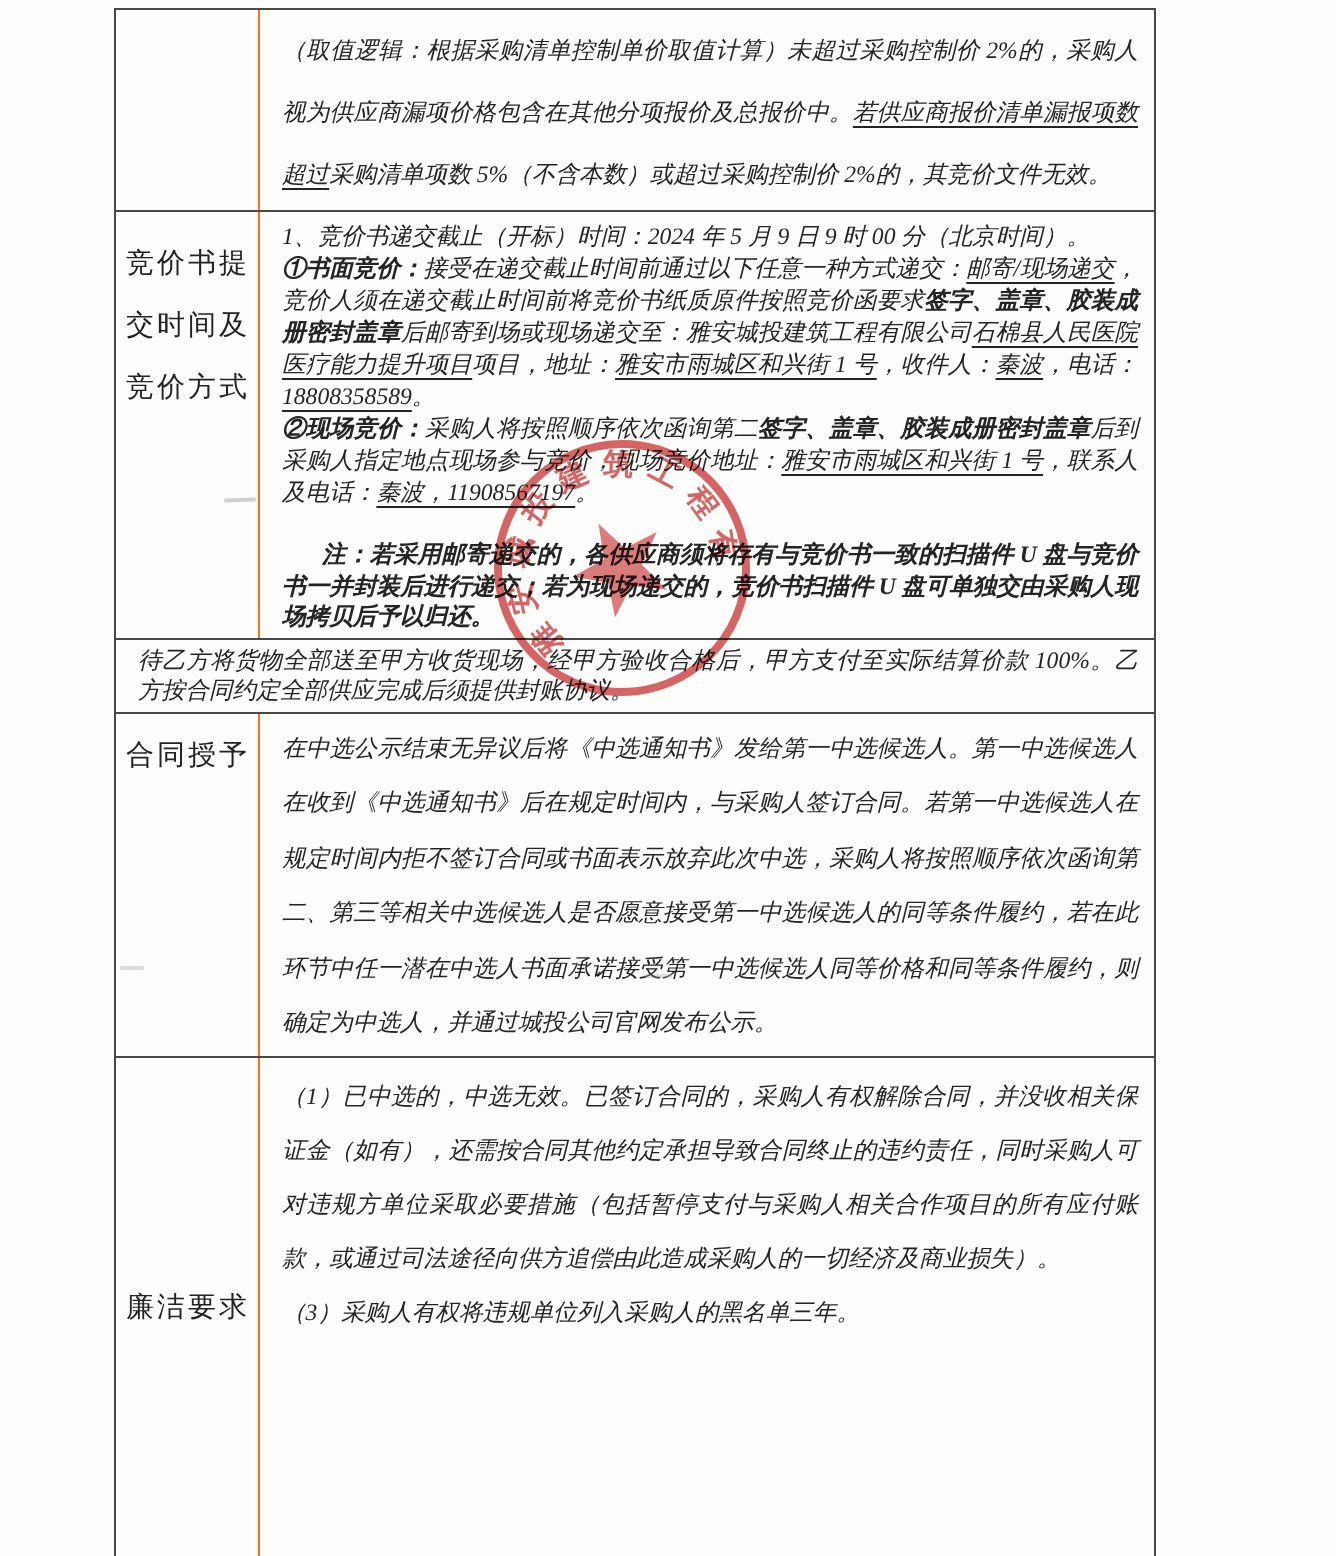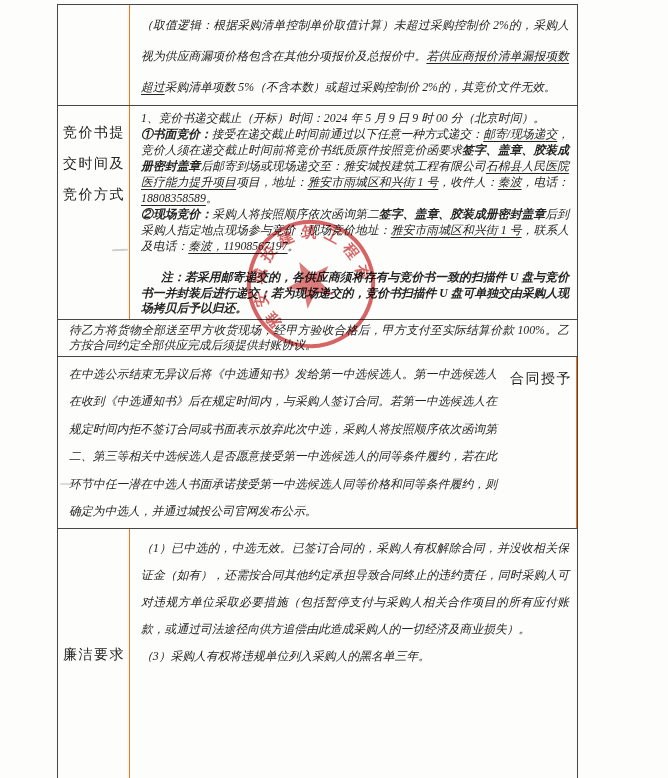--- a/index.html
+++ b/index.html
@@ -99,24 +99,24 @@
           <p><span class="b">②现场竞价：</span><span>采购人将按照顺序依次函询第二</span><span class="b">签字、盖章、胶装成册密封盖章</span><span>后到采购人指定地点现场参与竞价，现场竞价地址：</span><span class="u">雅安市雨城区和兴街 1 号</span><span>，联系人及电话：</span><span class="u">秦波，11908567197</span><span>。</span></p>
           <p class="note"><span class="b">注：若采用邮寄递交的，各供应商须将存有与竞价书一致的扫描件 U 盘与竞价书一并封装后进行递交；若为现场递交的，竞价书扫描件 U 盘可单独交由采购人现场拷贝后予以归还。</span></p>
         </div>
       </div>
       <div class="row row2">
         <div class="cell content">
           <p><span>待乙方将货物全部送至甲方收货现场，经甲方验收合格后，甲方支付至实际结算价款 100%。乙方按合同约定全部供应完成后须提供封账协议。</span></p>
         </div>
       </div>
       <div class="row row3">
+        <div class="cell label">合同授予</div>
         <div class="cell content">
           <p><span>在中选公示结束无异议后将《中选通知书》发给第一中选候选人。第一中选候选人在收到《中选通知书》后在规定时间内，与采购人签订合同。若第一中选候选人在规定时间内拒不签订合同或书面表示放弃此次中选，采购人将按照顺序依次函询第二、第三等相关中选候选人是否愿意接受第一中选候选人的同等条件履约，若在此环节中任一潜在中选人书面承诺接受第一中选候选人同等价格和同等条件履约，则确定为中选人，并通过城投公司官网发布公示。</span></p>
         </div>
-        <div class="cell label">合同授予</div>
       </div>
       <div class="row row4">
         <div class="cell label">廉洁要求</div>
         <div class="cell content">
           <p><span>（1）已中选的，中选无效。已签订合同的，采购人有权解除合同，并没收相关保证金（如有），还需按合同其他约定承担导致合同终止的违约责任，同时采购人可对违规方单位采取必要措施（包括暂停支付与采购人相关合作项目的所有应付账款，或通过司法途径向供方追偿由此造成采购人的一切经济及商业损失）。</span></p>
           <p><span>（3）采购人有权将违规单位列入采购人的黑名单三年。</span></p>
         </div>
       </div>
     </div>
 

